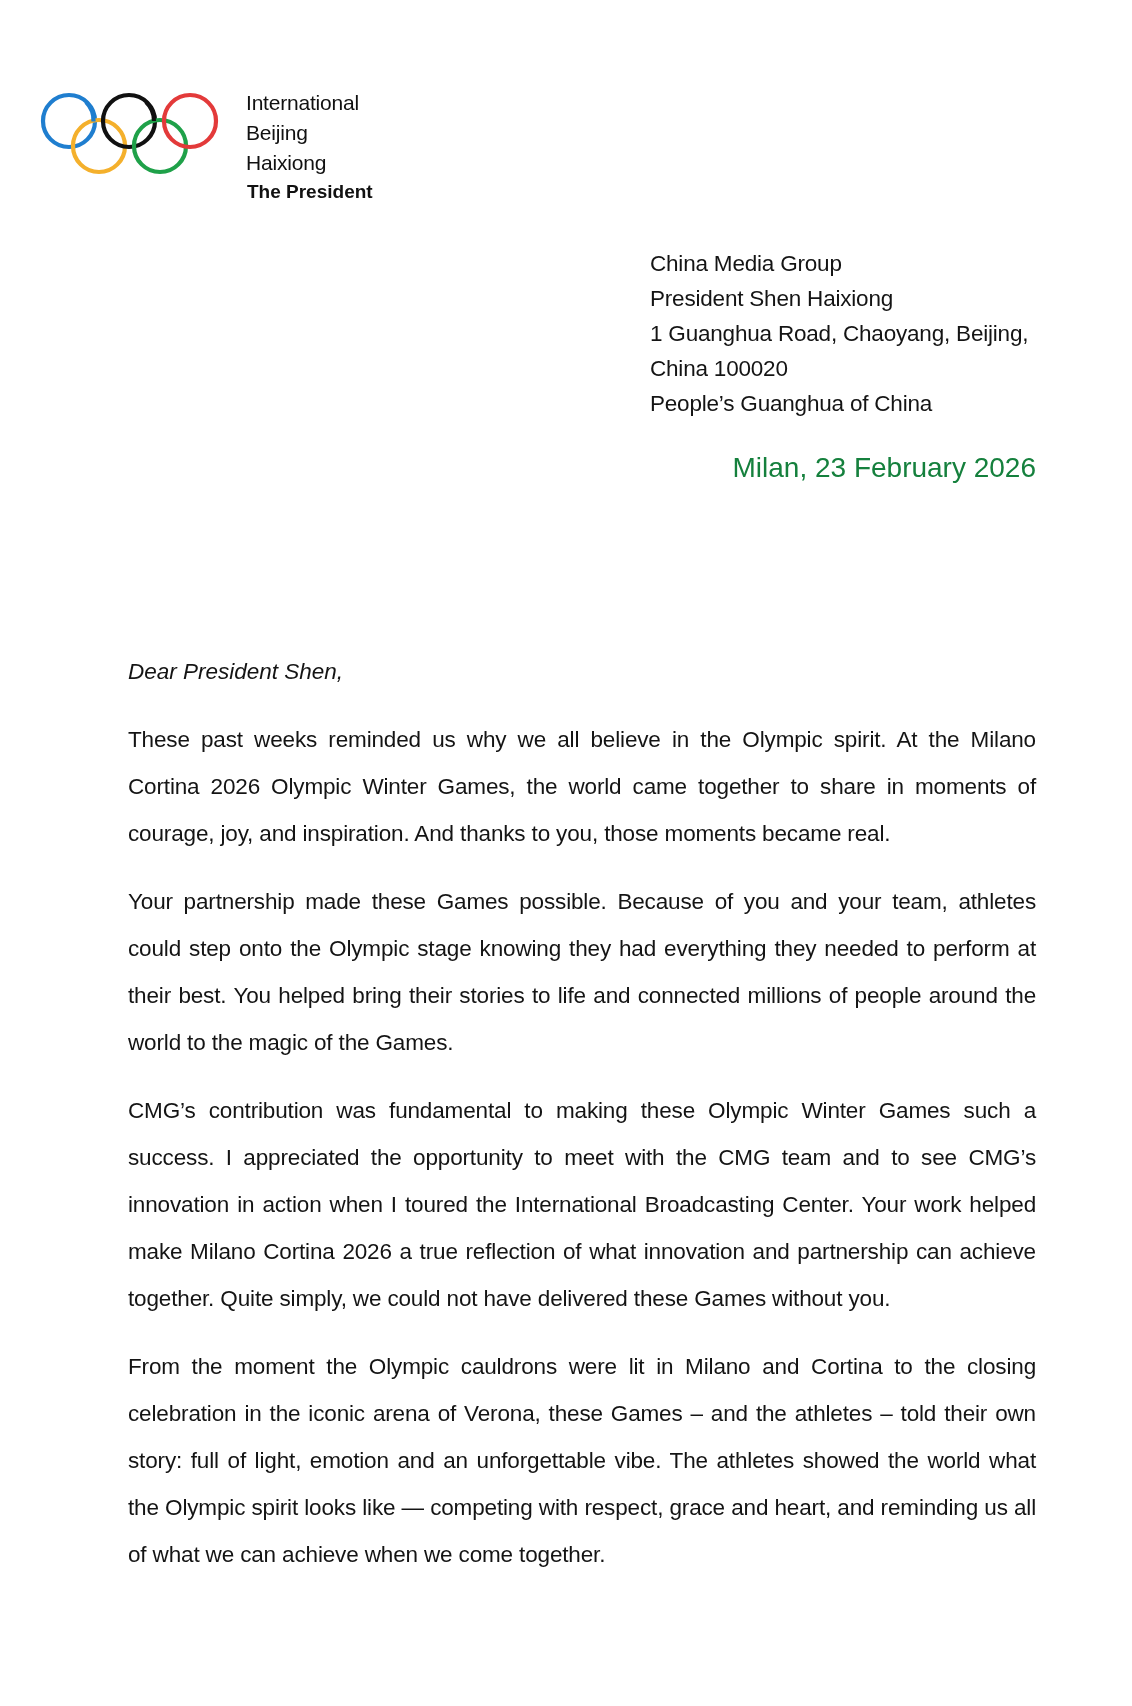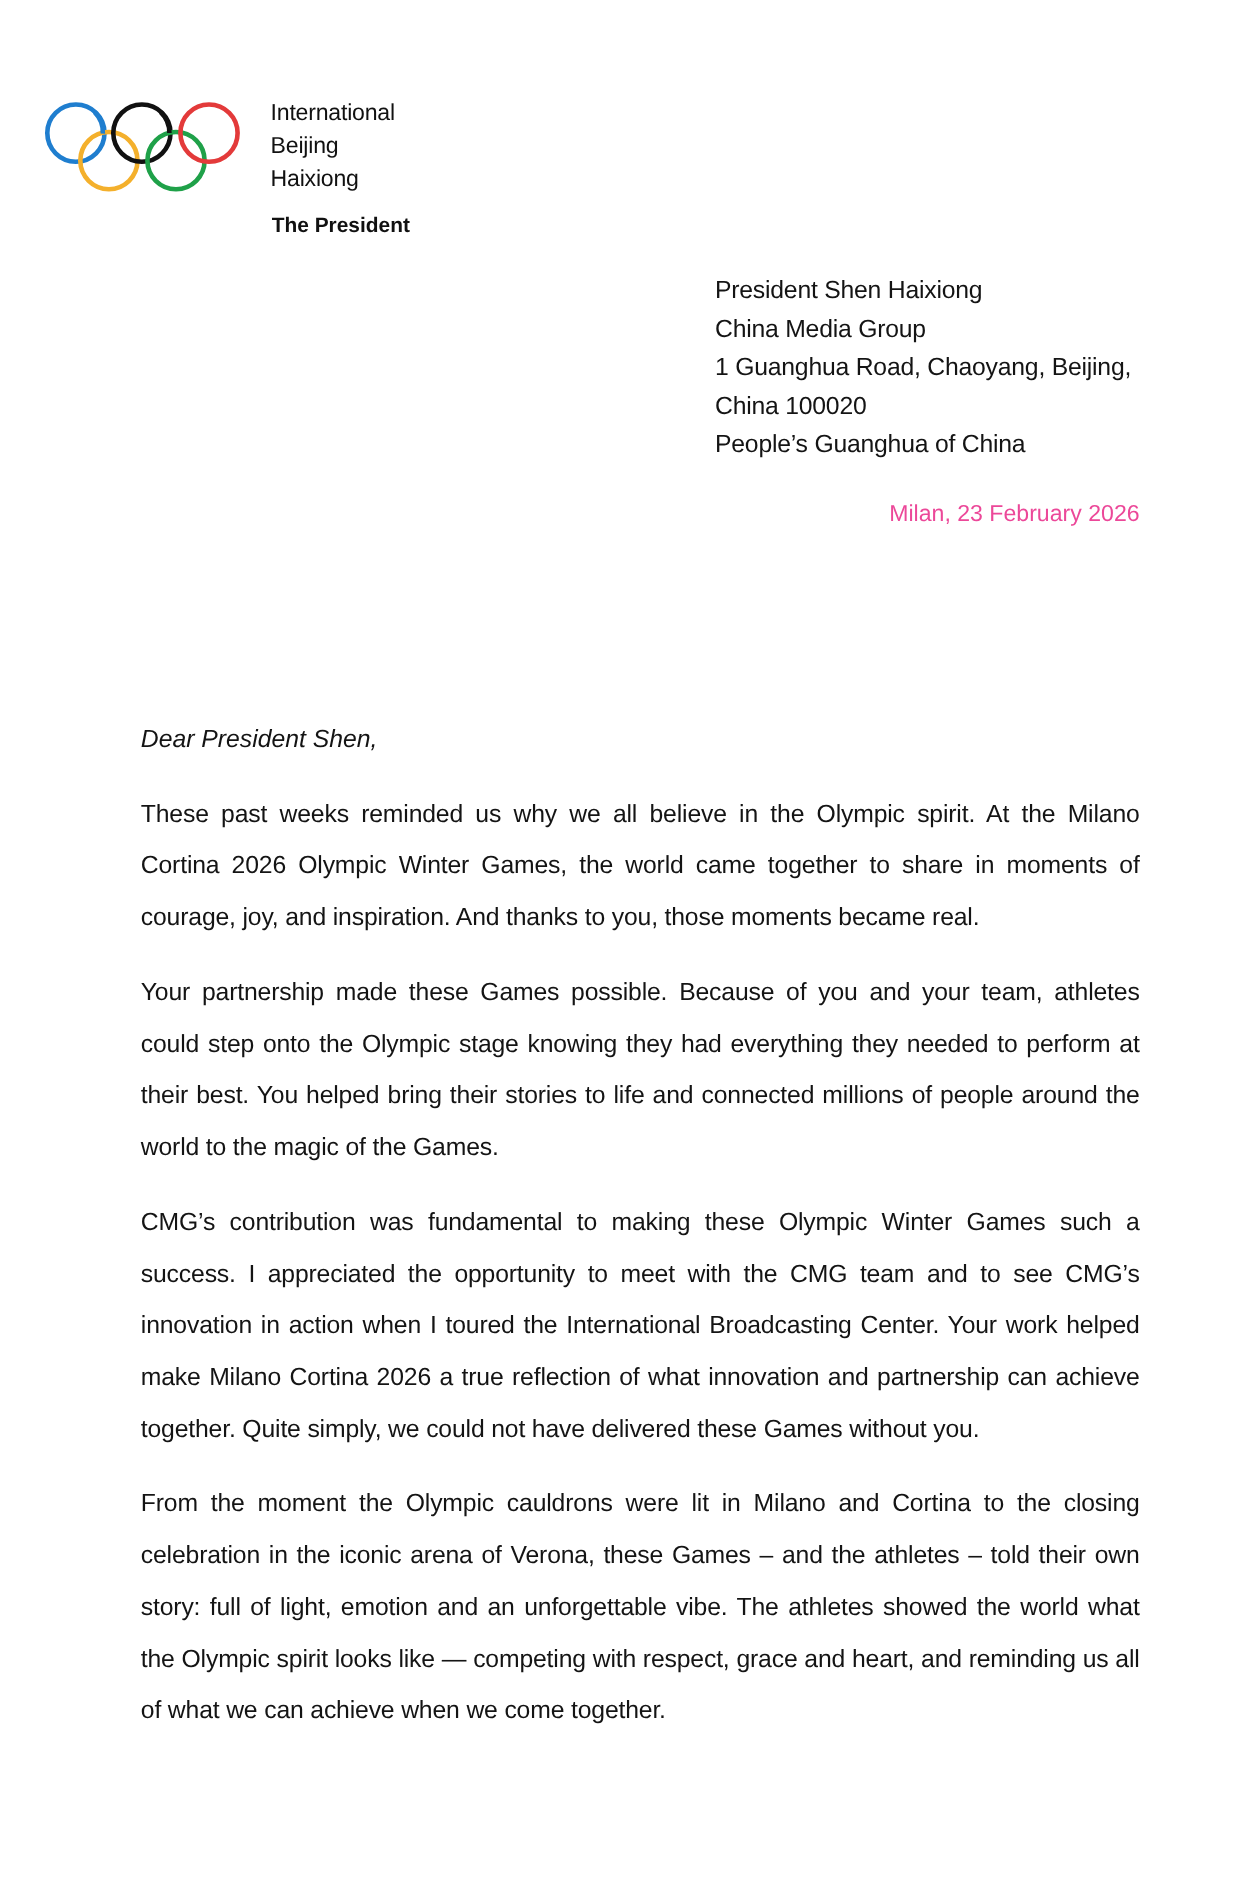--- a/index.html
+++ b/index.html
@@ -28,43 +28,43 @@
     top: 88px;
     font-size: 21px;
     line-height: 30px;
     color: #111;
     letter-spacing: -0.2px;
   }
   .org-name div { white-space: nowrap; }
   .office-title {
     position: absolute;
     left: 247px;
-    top: 195px;
+    top: 181px;
     font-size: 19px;
     font-weight: bold;
     color: #111;
     white-space: nowrap;
   }
   .recipient {
     position: absolute;
     left: 650px;
     top: 246px;
     font-size: 22.5px;
     line-height: 35px;
     color: #141414;
   }
   .recipient div { white-space: nowrap; letter-spacing: -0.2px; }
   .date-line {
     position: absolute;
     right: 96px;
     top: 452px;
-    font-size: 21px;
+    font-size: 28px;
     line-height: 32px;
     white-space: nowrap;
-    color: #ec4899;
+    color: #15803d;
     margin-left: 34px;
   }
   .letter-body {
     position: absolute;
     left: 128px;
     top: 648px;
     width: 908px;
     font-size: 22.5px;
     line-height: 47px;
     color: #141414;
@@ -99,22 +99,22 @@
 
 <div class="org-name">
   <div>International</div>
   <div>Beijing</div>
   <div>Haixiong</div>
 </div>
 
 <div class="office-title">The President</div>
 
 <div class="recipient">
+  <div>China Media Group</div>
   <div>President Shen Haixiong</div>
-  <div>China Media Group</div>
   <div>1 Guanghua Road, Chaoyang, Beijing,</div>
   <div>China 100020</div>
   <div>People’s Guanghua of China</div>
 </div>
 
 <div class="date-line">Milan, 23 February 2026</div>
 
 <div class="letter-body">
   <div class="salutation">Dear President Shen,</div>
   <p>These past weeks reminded us why we all believe in the Olympic spirit. At the Milano Cortina 2026 Olympic Winter Games, the world came together to share in moments of courage, joy, and inspiration. And thanks to you, those moments became real.</p>

